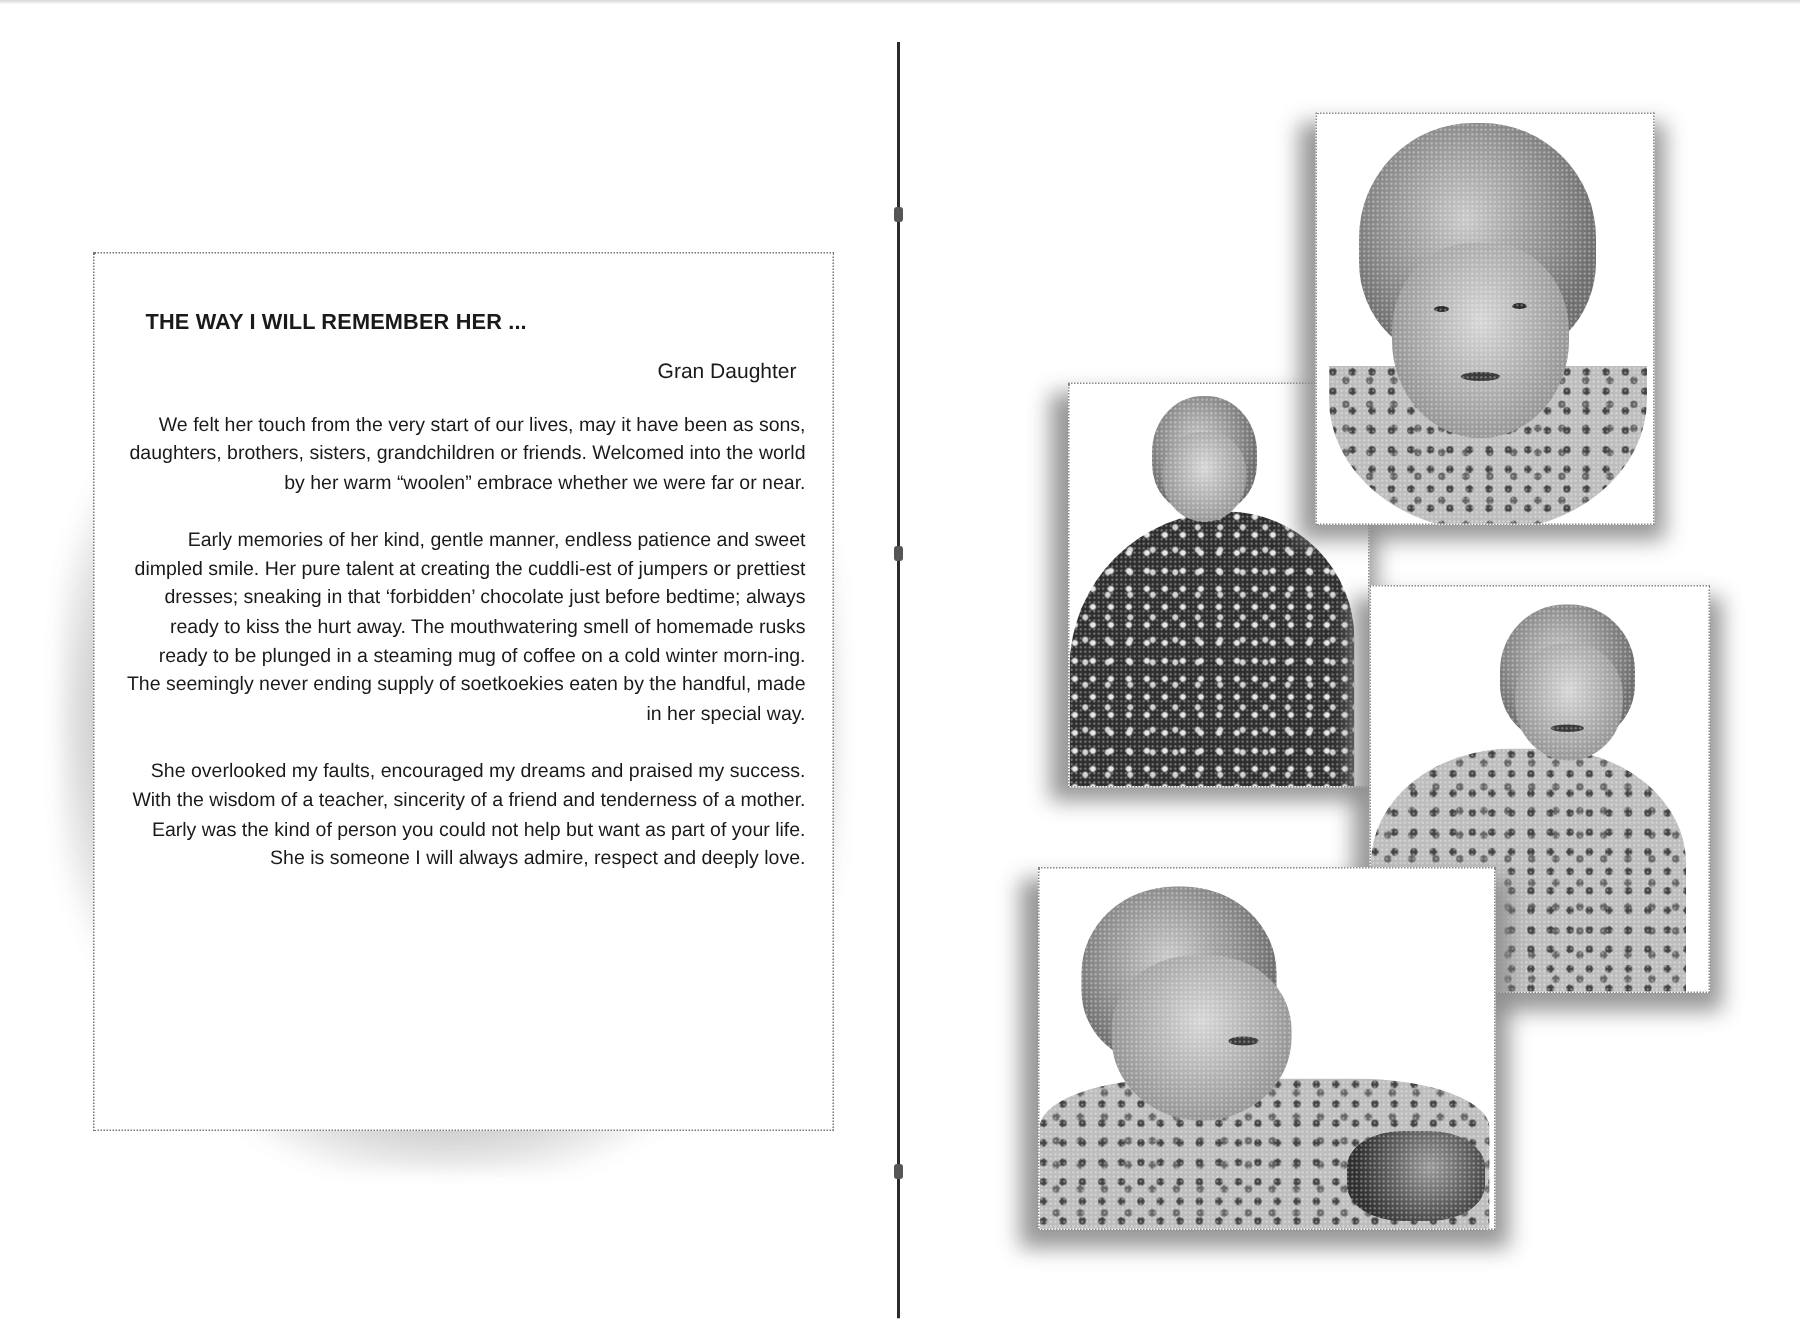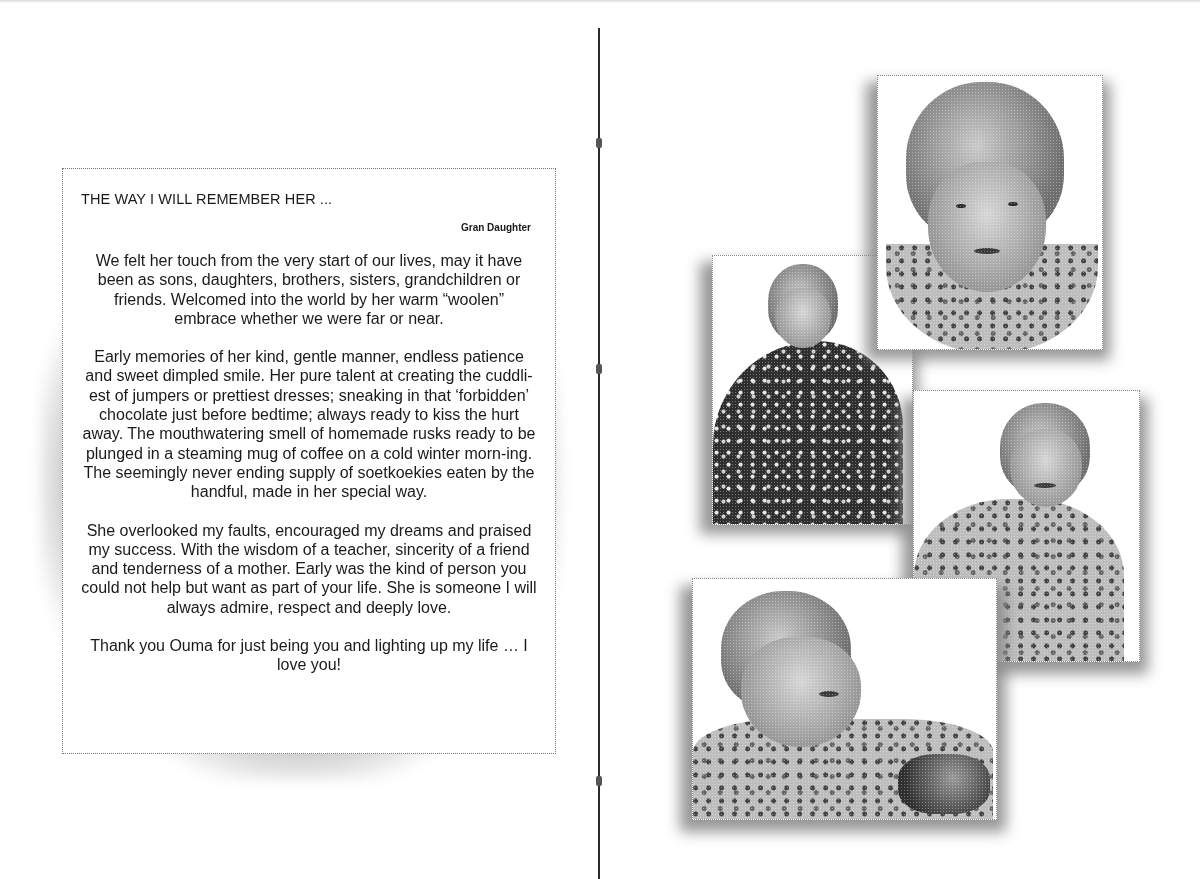--- a/index.html
+++ b/index.html
@@ -19,24 +19,24 @@
     .card-shadow {
       position: absolute; left: 40px; top: 180px; width: 520px; height: 600px;
       background: radial-gradient(ellipse at center, #9a9a9a 55%, rgba(160,160,160,0) 75%);
       filter: blur(6px); opacity: .85;
     }
     .card {
       position: absolute; left: 62px; top: 168px; width: 494px; height: 586px;
       background: #ffffff; border: 1px dotted #777; box-sizing: border-box;
       padding: 22px 18px 0 18px;
     }
-    .card-title { font-weight: normal; font-size: 14.5px; margin: 0; letter-spacing: 0.1px; }
-    .card-author { text-align: right; font-size: 10px; margin: 15px 6px 0 0; font-weight: bold; }
+    .card-title { font-weight: bold; font-size: 14.5px; margin: 16px; letter-spacing: 0.1px; }
+    .card-author { text-align: right; font-size: 14px; margin: 15px 6px 0 0; }
     .card-body { margin-top: 18px; }
-    .para { text-align: center; font-size: 16px; line-height: 19.3px; margin: 0 0 19px 0; }
+    .para { text-align: right; font-size: 13px; line-height: 19.3px; margin: 0 0 19px 0; }
 
     
     .photo-shadow {
       position: absolute; background: #8c8c8c; filter: blur(7px); opacity: .9;
     }
     .photo {
       position: absolute; background: #ffffff; border: 1px dotted #888; box-sizing: border-box; overflow: hidden;
     }
     .halftone {
       position: absolute; inset: 0;
@@ -77,21 +77,20 @@
 <div class="fold-notch" style="top:776px"></div>
 
 <div class="card-shadow"></div>
 <div class="card">
   <p class="card-title">THE WAY I WILL REMEMBER HER ...</p>
   <p class="card-author">Gran Daughter</p>
   <div class="card-body">
     <p class="para">We felt her touch from the very start of our lives, may it have been as sons, daughters, brothers, sisters, grandchildren or friends. Welcomed into the world by her warm “woolen” embrace whether we were far or near.</p>
     <p class="para">Early memories of her kind, gentle manner, endless patience and sweet dimpled smile. Her pure talent at creating the cuddli-est of jumpers or prettiest dresses; sneaking in that ‘forbidden’ chocolate just before bedtime; always ready to kiss the hurt away. The mouthwatering smell of homemade rusks ready to be plunged in a steaming mug of coffee on a cold winter morn-ing. The seemingly never ending supply of soetkoekies eaten by the handful, made in her special way.</p>
     <p class="para">She overlooked my faults, encouraged my dreams and praised my success. With the wisdom of a teacher, sincerity of a friend and tenderness of a mother. Early was the kind of person you could not help but want as part of your life. She is someone I will always admire, respect and deeply love.</p>
-    <p class="para">Thank you Ouma for just being you and lighting up my life … I love you!</p>
   </div>
 </div>
 
 <div class="photo-shadow" style="left:700px;top:262px;width:218px;height:272px;"></div>
 <div class="photo" style="left:712px;top:255px;width:201px;height:270px;">
   <div class="body-dress dress-dark" style="left:0;top:85px;width:190px;height:190px;border-radius:55% 45% 0 0;"></div>
   <div class="hair" style="left:55px;top:8px;width:70px;height:78px;"></div>
   <div class="face" style="left:62px;top:32px;width:56px;height:60px;"></div>
   <div class="halftone"></div>
 </div>

